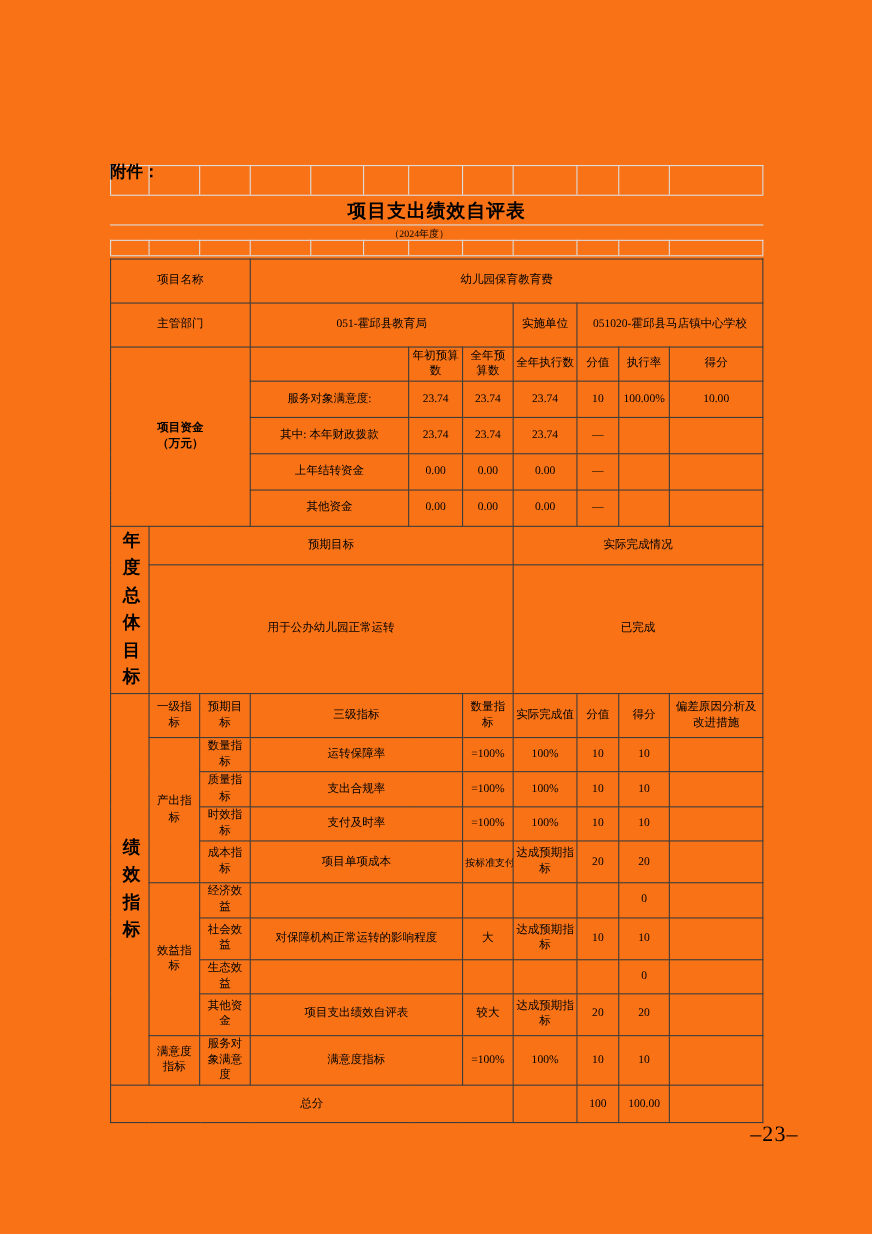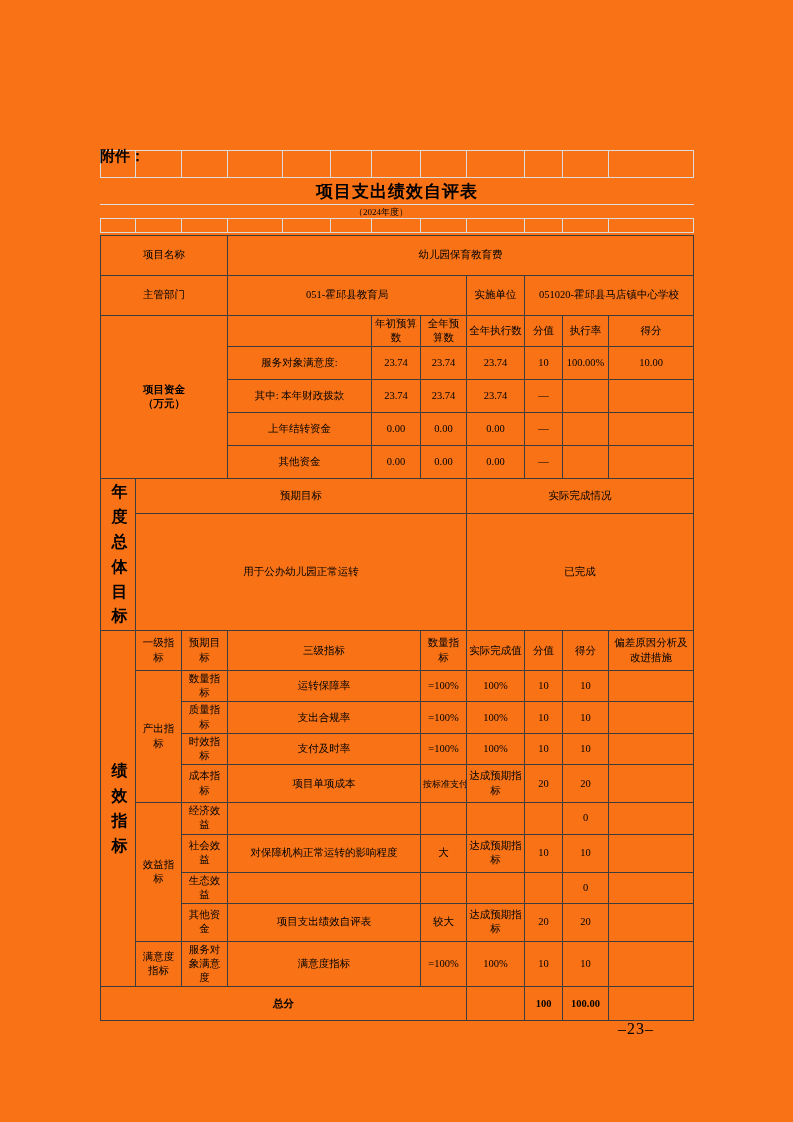--- a/index.html
+++ b/index.html
@@ -8,26 +8,26 @@
   .fline{position:absolute;background:#dcdcdc;}
   .attachment{position:absolute;left:100px;top:147px;font-size:15px;font-weight:bold;}
   .doc-title{position:absolute;left:100px;top:180px;width:594px;text-align:center;
              font-size:17px;font-weight:bold;letter-spacing:1px;}
   .doc-subtitle{position:absolute;left:84px;top:206px;width:594px;text-align:center;font-size:9px;}
   table.main{position:absolute;left:100px;top:235px;width:594px;border-collapse:collapse;
              table-layout:fixed;font-size:10.5px;border-radius:28px;}
   table.main td{border:1px solid #3c3c3c;text-align:center;vertical-align:middle;
                 padding:1px 2px;overflow:hidden;line-height:1.35;}
   td.left{text-align:left;}
-  .b{font-weight:bold;}
+  .b{font-weight:normal;}
   .vlabel{font-weight:bold;font-size:16px;width:13px;margin:0 auto;word-break:break-all;
           line-height:1.55;text-align:center;}
   .wrapnarrow{width:50px;margin:16px auto;font-weight:bold;}
   td.tight{font-size:9px;padding:0;white-space:nowrap;}
-  .page-num{position:absolute;left:618px;top:1020px;font-size:16px;letter-spacing:1px;}
+  .page-num{position:absolute;left:682px;top:1020px;font-size:20px;letter-spacing:1px;}
 </style>
 </head>
 <body>
 
 <div class="page">
 
   <div id="faint-grid">
       <div class="fline" style="left: 100px; top: 150px; width: 594px; height: 1px;"></div>
       <div class="fline" style="left: 100px; top: 177px; width: 594px; height: 1px;"></div>
       <div class="fline" style="left: 100px; top: 204px; width: 594px; height: 1px;"></div>

